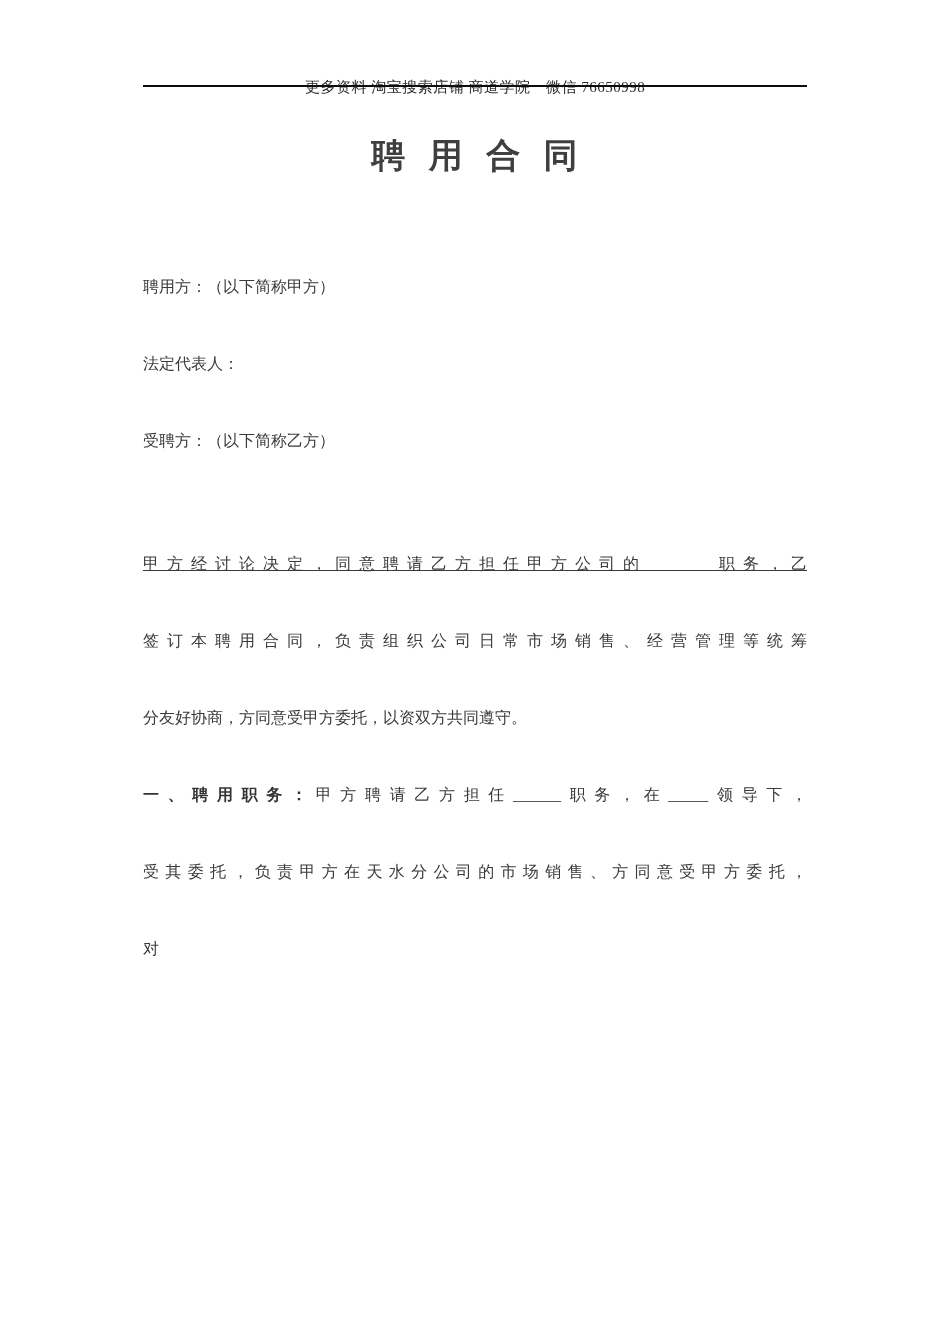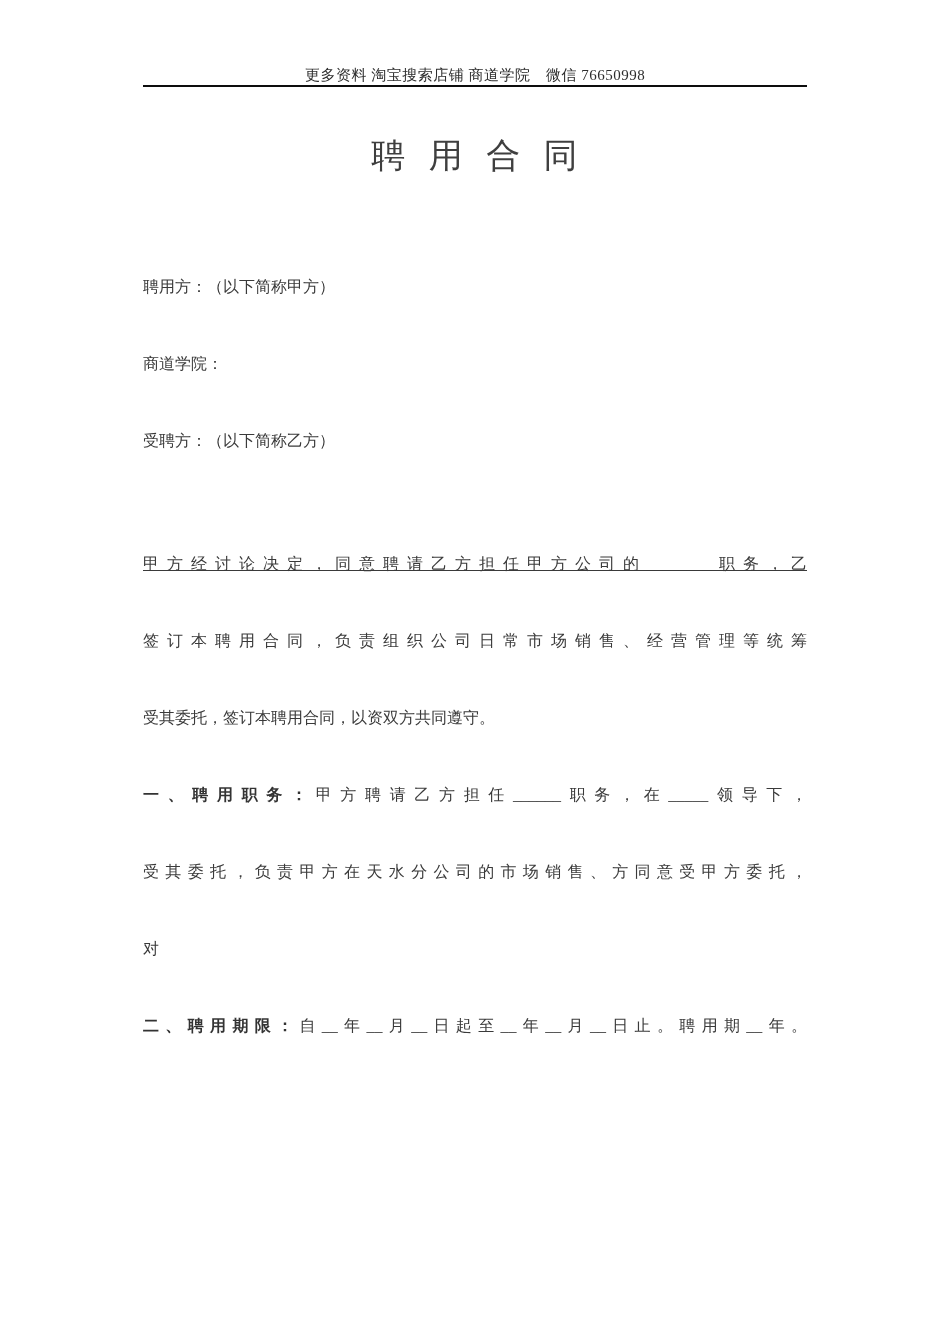--- a/index.html
+++ b/index.html
@@ -11,21 +11,21 @@
     position: relative;
     width: 950px;
     height: 1344px;
     background: #ffffff;
     overflow: hidden;
     font-family: "Liberation Serif", "DejaVu Serif", serif;
     color: #3a3a3a;
   }
   .header-note {
     position: absolute;
-    top: 64px;
+    top: 76px;
     left: 0;
     width: 950px;
     height: 22px;
     line-height: 22px;
     text-align: center;
     font-size: 15px;
     color: #2d2d2d;
     letter-spacing: 0.5px;
   }
   .header-rule {
@@ -38,21 +38,21 @@
   }
   .doc-title {
     position: absolute;
     top: 136px;
     left: 0;
     width: 950px;
     height: 40px;
     line-height: 40px;
     text-align: center;
     font-size: 34px;
-    font-weight: normal;
+    font-weight: bold;
     color: #3f3f3f;
     word-spacing: 0.38em;
     letter-spacing: 1px;
   }
   .body-text {
     position: absolute;
     top: 248px;
     left: 143px;
     width: 664px;
     font-size: 16px;
@@ -89,51 +89,48 @@
 
   <div class="doc-title">聘 用 合 同</div>
 
   <div class="body-text">
 
     <div class="line">
       <span>聘用方：（以下简称甲方）</span>
     </div>
 
     <div class="line">
-      <span>商道学院：</span>
+      <span>法定代表人：</span>
     </div>
 
     <div class="line">
       <span>受聘方：（以下简称乙方）</span>
     </div>
 
     <div class="line j gap">
       <span>甲方经讨论决定，同意聘请乙方担任甲方公司的________职务，乙</span>
     </div>
 
     <div class="line j">
       <span>签订本聘用合同，负责组织公司日常市场销售、经营管理等统筹</span>
     </div>
 
 
     <div class="line">
-      <span>受其委托，签订本聘用合同，以资双方共同遵守。</span>
+      <span>分友好协商，方同意受甲方委托，以资双方共同遵守。</span>
     </div>
 
     <div class="line j">
       <span class="bold">一、聘用职务：</span><span>甲方聘请乙方担任______职务，在_____领导下，</span>
     </div>
 
     <div class="line j">
       <span>受其委托，负责甲方在天水分公司的市场销售、方同意受甲方委托，</span>
     </div>
 
     <div class="line">
       <span>对</span>
     </div>
 
 
-    <div class="line j">
-      <span class="bold">二、聘用期限：</span><span>自__年__月__日起至__年__月__日止。聘用期__年。</span>
-    </div>
 
   </div>
 </div>
 
 </body></html>

